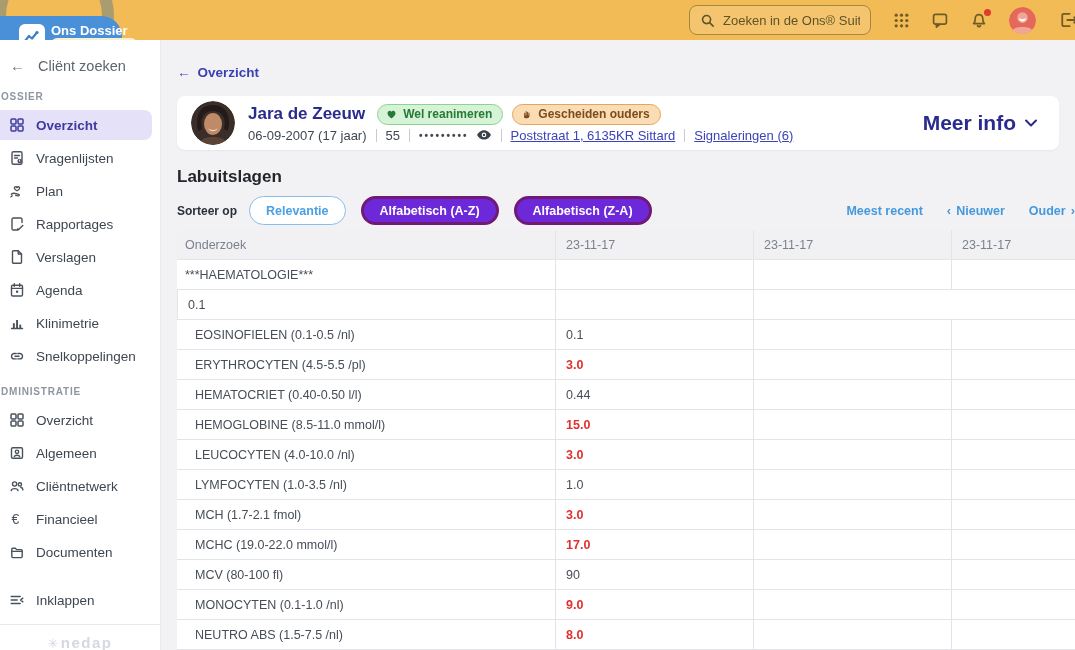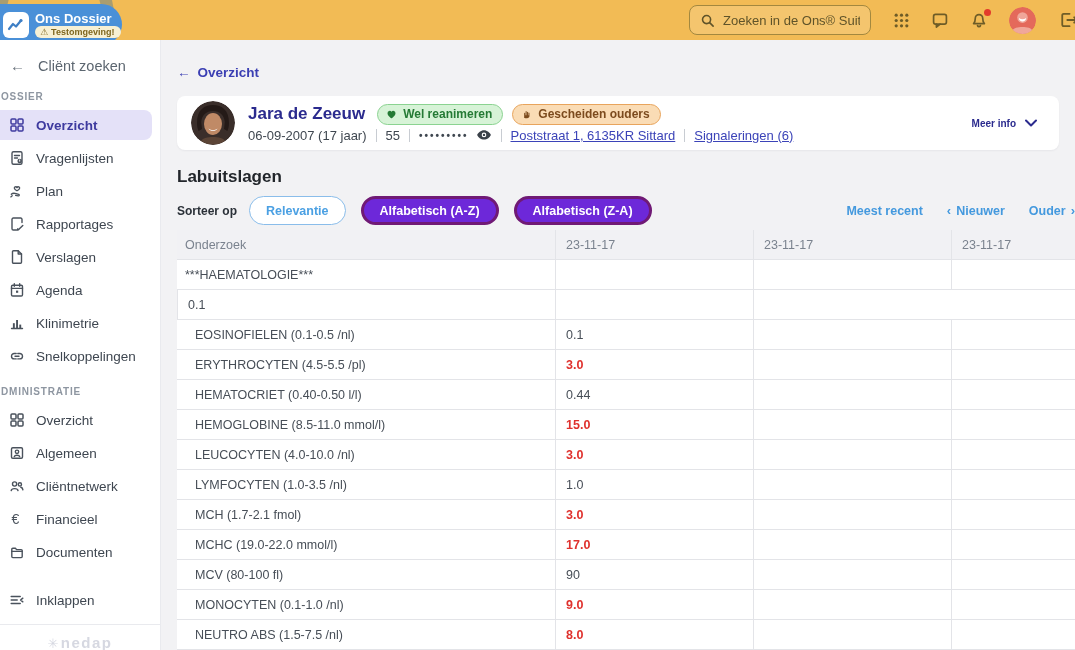--- a/index.html
+++ b/index.html
@@ -2,21 +2,21 @@
 <html><head>
 <meta charset="utf-8">
 <style>
   *{box-sizing:border-box;margin:0;padding:0}
   html,body{width:1075px;height:650px;overflow:hidden}
   body{font-family:"Liberation Sans","DejaVu Sans",sans-serif;background:#F2F2F4}
 
   
   .topbar{position:relative;height:40px;background:#F2BB55;display:flex;align-items:center;overflow:hidden}
   .logo-arc{position:absolute;left:-6px;top:-44px;width:120px;height:120px;border:12px solid rgba(138,144,124,.7);border-radius:50%}
-  .logo-pill{position:absolute;left:0;top:4px;width:122px;height:41px;background:#4A90D8;border-radius:0 21px 21px 0;display:flex;align-items:center;padding-left:3px}
+  .logo-pill{position:absolute;left:0;top:16px;width:122px;height:41px;background:#4A90D8;border-radius:0 21px 21px 0;display:flex;align-items:center;padding-left:19px}
   .logo-mark{width:26px;height:26px;background:#fff;border-radius:6px;display:flex;align-items:center;justify-content:center;flex:none}
   .logo-texts{margin-left:6px;display:flex;flex-direction:column;gap:1px}
   .logo-title{color:#fff;font-size:13px;font-weight:700;line-height:13px;white-space:nowrap}
   .env-badge{font-size:9px;font-weight:700;background:#F7F0D4;color:#7E661F;border-radius:8px;padding:1px 7px 1px 5px;width:fit-content;display:flex;align-items:center;gap:3px;white-space:nowrap}
   .topbar-right{margin-left:auto;display:flex;align-items:center;gap:21px;color:#6E5C27;padding-right:0;margin-right:-6px}
   .search-box{display:flex;align-items:center;gap:8px;width:182px;height:30px;border:1px solid #A3883F;border-radius:8px;padding:0 10px;background:rgba(255,255,255,.15)}
   .search-box svg{flex:none}
   .search-box input{border:none;background:transparent;outline:none;font-size:13px;color:#4E4423;width:100%;font-family:inherit}
   .search-box input::placeholder{color:#5F5329;opacity:1}
   .icon-btn{position:relative;width:18px;height:18px;cursor:pointer;display:flex;align-items:center;justify-content:center;flex:none}
@@ -53,21 +53,21 @@
   .pbadge{display:flex;align-items:center;gap:6px;font-size:12px;font-weight:700;padding:2.5px 10px 2.5px 8px;border-radius:12px;border:1px solid;white-space:nowrap}
   .pbadge.green{background:#D7F3D7;border-color:#8BD391;color:#257A35}
   .pbadge.orange{background:#FADCB5;border-color:#E8A45C;color:#7C4B1E}
   .pbadge-icon{display:flex}
   .pbadge-icon svg{width:11px;height:11px}
   .prow2{display:flex;align-items:center;gap:9px;font-size:13px;color:#3F4750;white-space:nowrap}
   .vdiv{width:1px;height:13px;background:#C8CCD2}
   .masked{display:flex;align-items:center;gap:7px}
   .masked .dots{letter-spacing:2px;font-size:10px;font-weight:700;color:#3F4750}
   .plink{color:#3B43B8;text-decoration:underline;cursor:pointer}
-  .more-info{margin-left:auto;display:flex;align-items:center;gap:9px;color:#2B2B8E;font-weight:700;font-size:10px;cursor:pointer;white-space:nowrap}
+  .more-info{margin-left:auto;display:flex;align-items:center;gap:9px;color:#2B2B8E;font-weight:700;font-size:21px;cursor:pointer;white-space:nowrap}
 
   .heading{margin-top:17px;font-size:17px;font-weight:800;color:#22262B}
 
   .sort-row{margin-top:9px;display:flex;align-items:center;}
   .sort-label{font-size:12px;font-weight:700;color:#2B3138;margin-right:12px}
   .pill{height:29px;border-radius:15px;font-size:12.5px;font-weight:700;padding:0 16px;margin-right:15px;cursor:pointer;font-family:inherit}
   .pill.outline{background:#fff;border:1px solid #8ABDEA;color:#4BA0E3}
   .pill.solid{background:#6d28d9;border:3px solid #701a75;color:#fff}
   .pag{margin-left:auto;display:flex;align-items:center;gap:24px;color:#4499DE;font-size:12.5px;font-weight:600}
   .pag>span{cursor:pointer;display:flex;align-items:center;gap:5px;white-space:nowrap}

